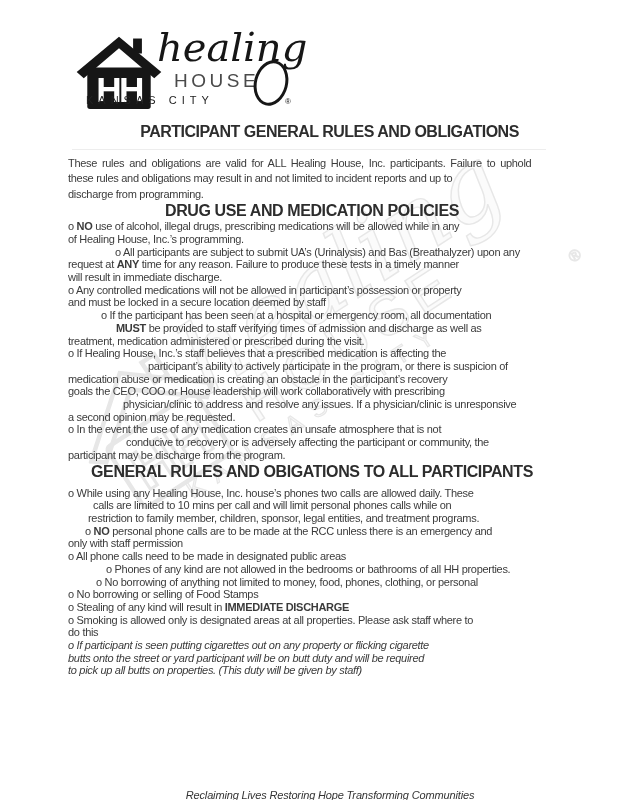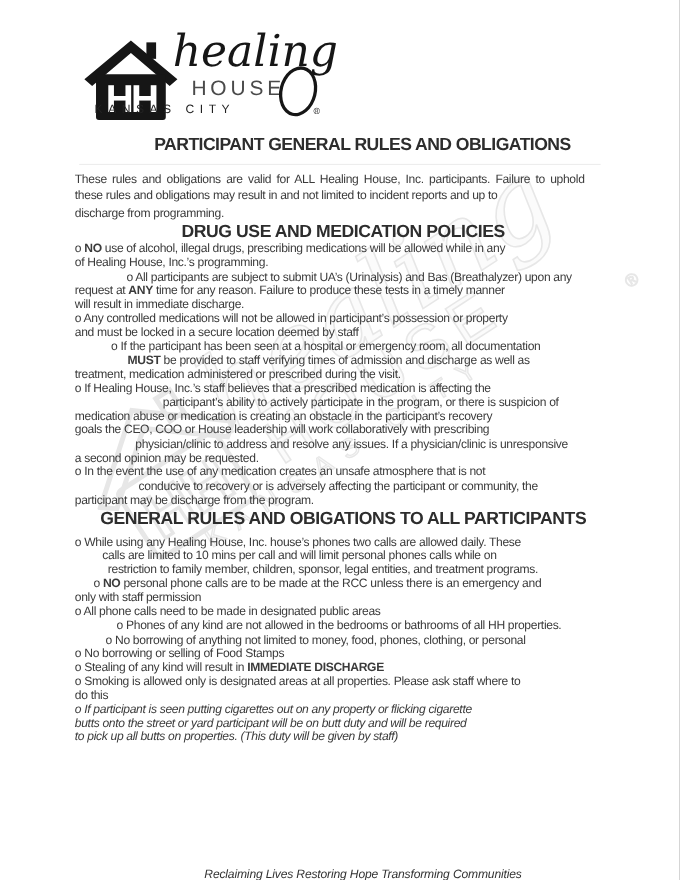--- a/index.html
+++ b/index.html
@@ -150,21 +150,21 @@
             <div class="line"><span>o In the event the use of any medication creates an unsafe atmosphere that is not</span></div>
             <div class="line" style="margin-left: 58px;"><span>conducive to recovery or is adversely affecting the participant or community, the</span></div>
             <div class="line"><span>participant may be discharge from the program.</span></div>
           </div>
         </section>
         <section class="section">
           <div class="section-heading">GENERAL RULES AND OBIGATIONS TO ALL PARTICIPANTS</div>
           <div class="lines">
             <div class="line"><span>o While using any Healing House, Inc. house’s phones two calls are allowed daily. These</span></div>
             <div class="line" style="margin-left: 25px;"><span>calls are limited to 10 mins per call and will limit personal phones calls while on</span></div>
-            <div class="line" style="margin-left: 30px;"><span>restriction to family member, children, sponsor, legal entities, and treatment programs.</span></div>
+            <div class="line" style="margin-left: 20px;"><span>restriction to family member, children, sponsor, legal entities, and treatment programs.</span></div>
             <div class="line" style="margin-left: 17px;"><span>o </span><span class="b">NO</span><span> personal phone calls are to be made at the RCC unless there is an emergency and</span></div>
             <div class="line"><span>only with staff permission</span></div>
             <div class="line"><span>o All phone calls need to be made in designated public areas</span></div>
             <div class="line" style="margin-left: 38px;"><span>o Phones of any kind are not allowed in the bedrooms or bathrooms of all HH properties.</span></div>
             <div class="line" style="margin-left: 28px;"><span>o No borrowing of anything not limited to money, food, phones, clothing, or personal</span></div>
             <div class="line"><span>o No borrowing or selling of Food Stamps</span></div>
             <div class="line"><span>o Stealing of any kind will result in </span><span class="b">IMMEDIATE DISCHARGE</span></div>
             <div class="line"><span>o Smoking is allowed only is designated areas at all properties. Please ask staff where to</span></div>
             <div class="line"><span>do this</span></div>
             <div class="line italic"><span>o If participant is seen putting cigarettes out on any property or flicking cigarette</span></div>

